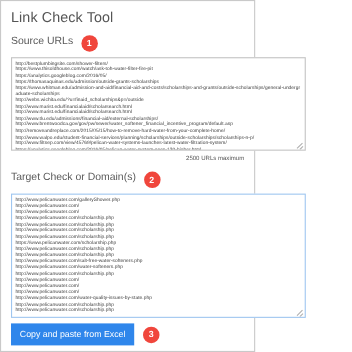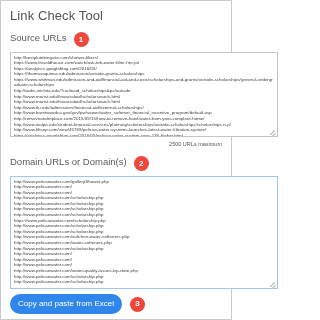--- a/index.html
+++ b/index.html
@@ -125,21 +125,21 @@
   .footer-row {
     display: flex;
     align-items: center;
     gap: 8px;
     margin-top: 5px;
   }
   .primary-button {
     background: #2f86eb;
     color: #ffffff;
     border: none;
-    border-radius: 10px;
+    border-radius: 0;
     font-family: "Liberation Sans", sans-serif;
     font-size: 8px;
     line-height: 10px;
     padding: 5px 8px;
     cursor: pointer;
     white-space: nowrap;
   }
 </style>
 </head>
 <body>
@@ -172,21 +172,21 @@
 
     </div>
     <div class="resize-grip"></div>
   </div>
 
   <div class="hint-row">
     <span class="hint-text">2500 URLs maximum</span>
   </div>
 
   <div class="field-label-row">
-    <span class="field-label">Domain URLs or Domain(s)</span>
+    <span class="field-label">Target Check or Domain(s)</span>
     <span class="badge">2</span>
   </div>
 
   <div class="textarea-box target">
     <div>
       <div class="url-line">http://www.pelicanwater.com/galleryShower.php</div>
       <div class="url-line">http://www.pelicanwater.com/</div>
       <div class="url-line">http://www.pelicanwater.com/</div>
       <div class="url-line">http://www.pelicanwater.com/scholarship.php</div>
       <div class="url-line">http://www.pelicanwater.com/scholarship.php</div>

